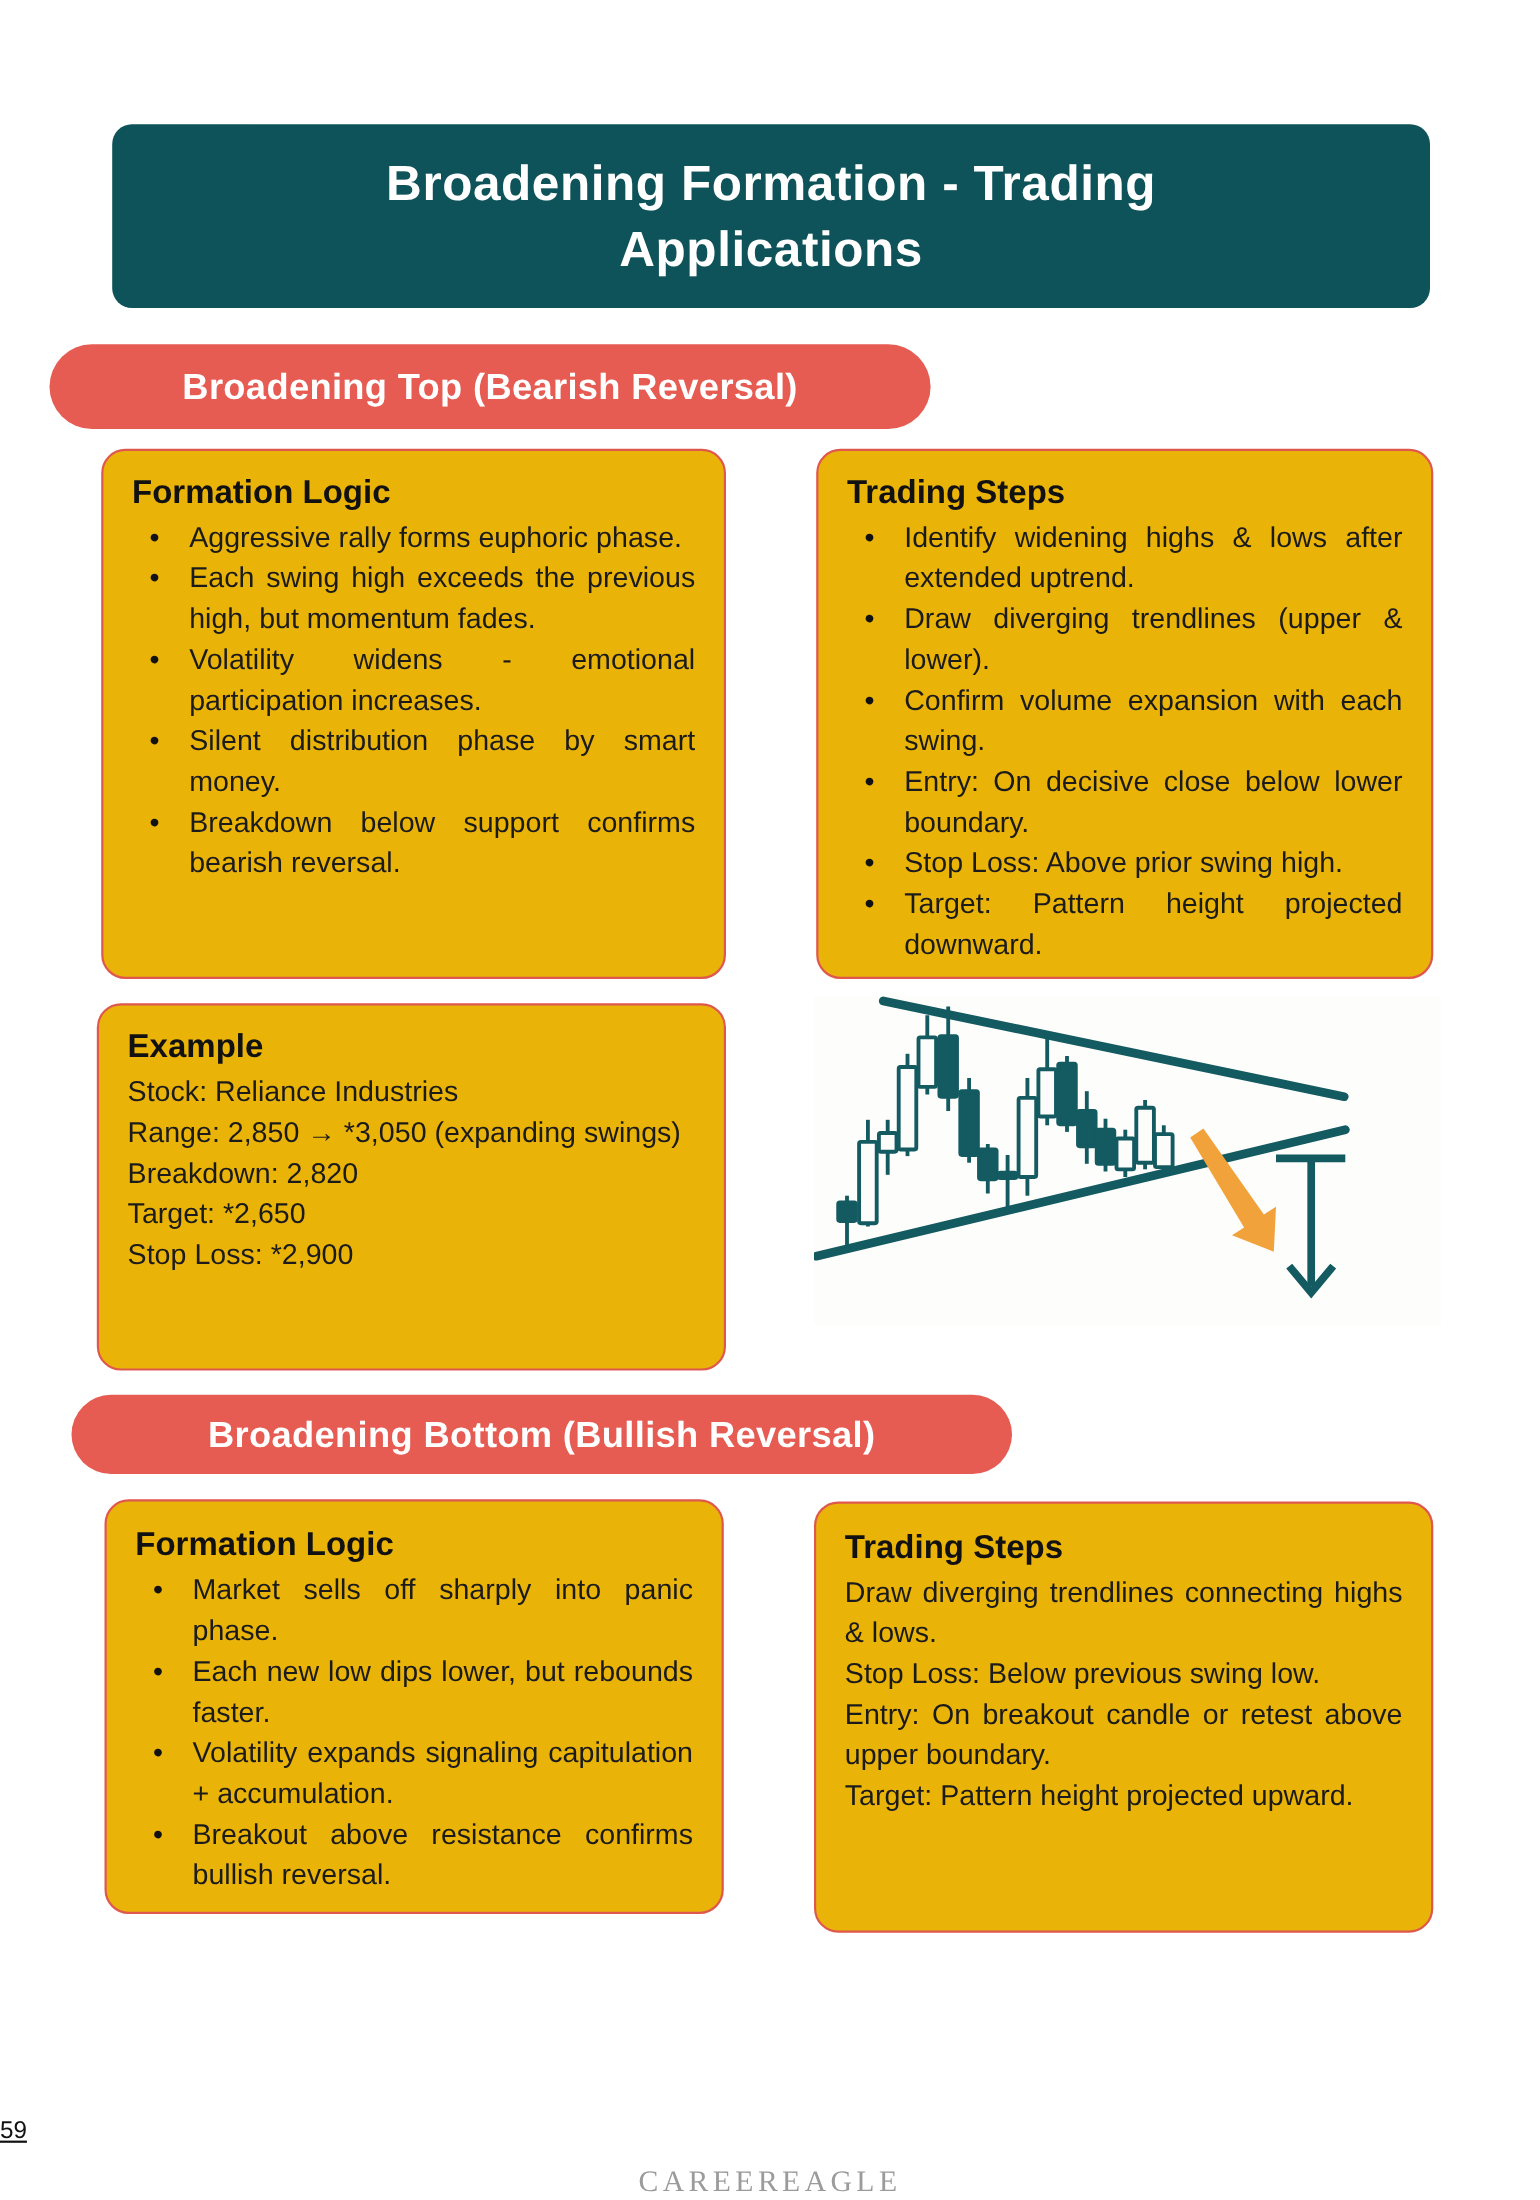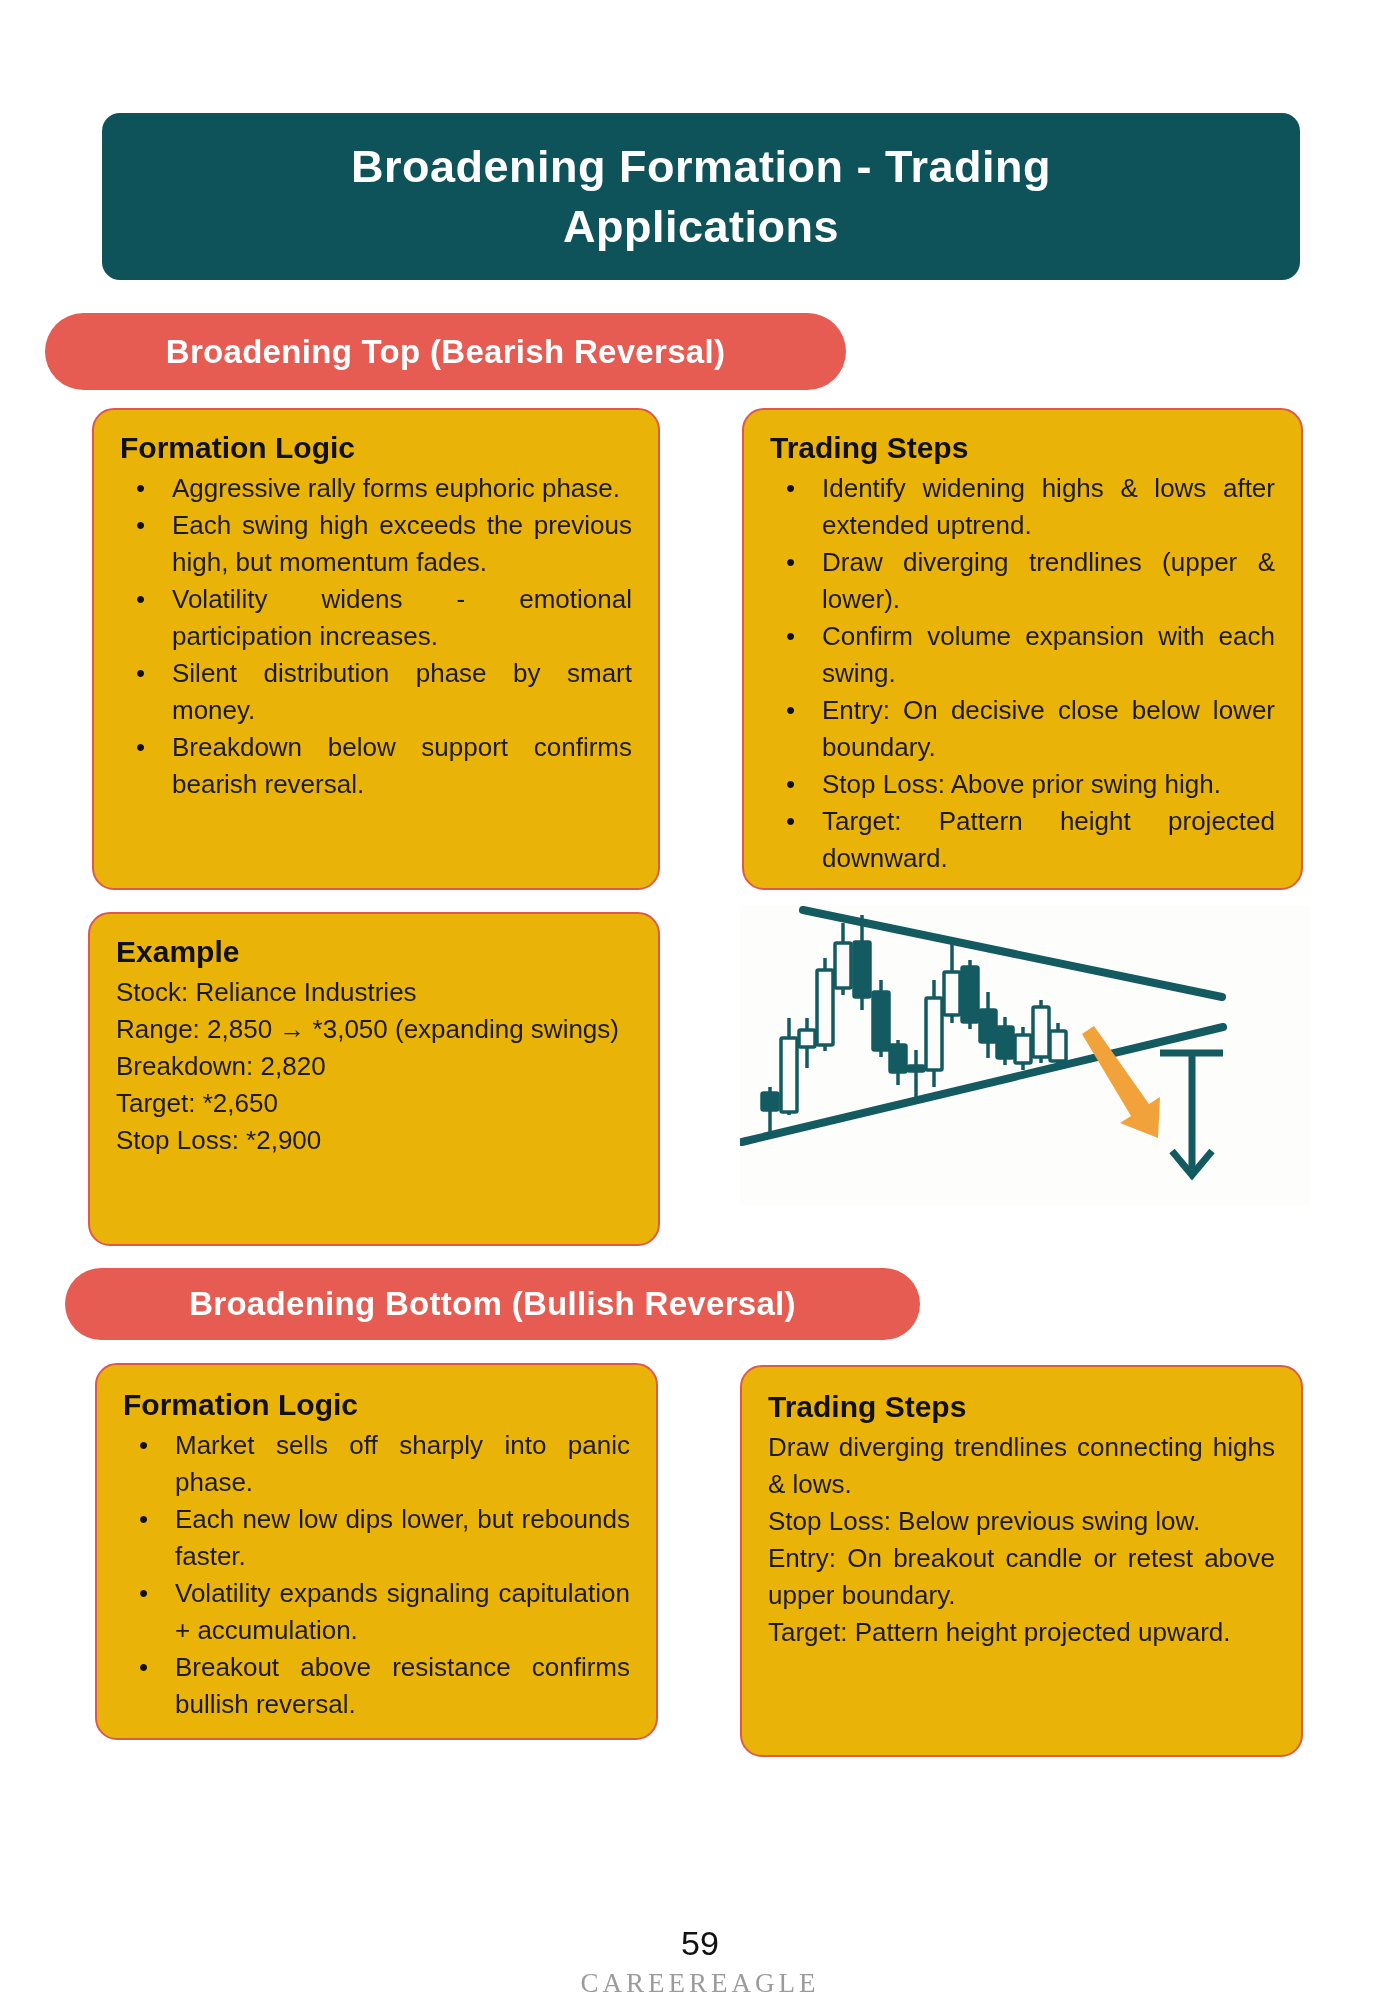--- a/index.html
+++ b/index.html
@@ -52,22 +52,22 @@
   .bullets li::before{
     content:"\2022";position:absolute;left:16px;top:0;
     font-size:26px;color:#111;
   }
   .plain-lines{margin-top:2px;}
   .plain-lines div{font-size:26px;line-height:37px;text-align:justify;color:#1b1b1b;}
   
   .chart{position:absolute;left:740px;top:905px;width:570px;height:300px;}
   
   .page-number{
-    position:absolute;left:0;right:0;top:1924px;text-align:center;
-    font-size:34px;color:#111;
+    position:absolute;left:0;right:0;top:1924px;
+    font-size:22px;color:#111;text-decoration:underline;
   }
   .brand{
     position:absolute;left:0;right:0;top:1968px;text-align:center;
     font-family:"Liberation Serif","DejaVu Serif",serif;
     font-size:27px;color:#9b9b9b;letter-spacing:4px;
   }
 </style>
 </head>
 <body>
 

